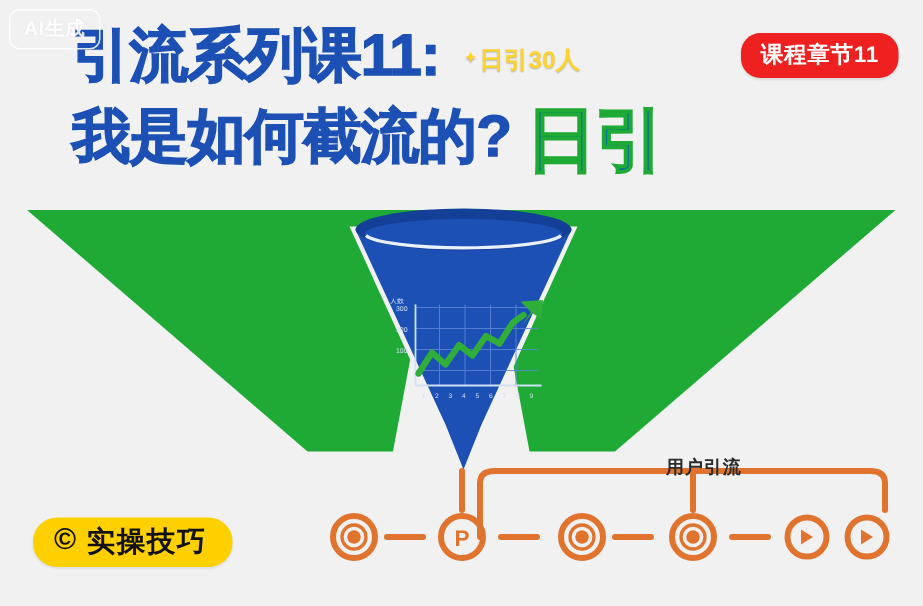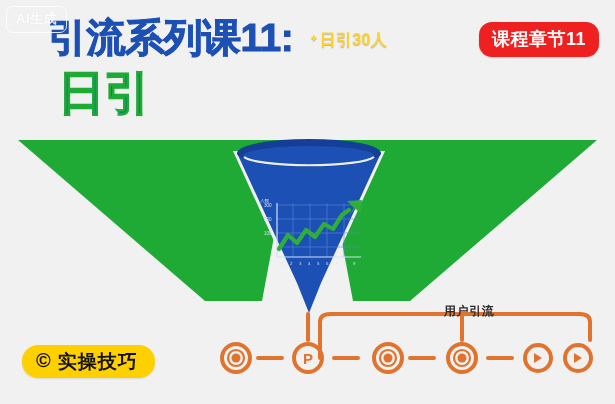--- a/index.html
+++ b/index.html
@@ -42,21 +42,21 @@
     font-size:47px;font-weight:900;color:#1c50b4;
     letter-spacing:-1px;
     -webkit-text-stroke:1.2px #1c50b4;
     position:relative;top:5px;
   }
 
   
   .chapter-badge{
     position:absolute;right:16px;top:22px;z-index:35;
     background:#ee2020;color:#fff;
-    font-size:18px;font-weight:800;
+    font-size:15px;font-weight:800;
     padding:5px 13px 6px 13px;border-radius:13px;
     letter-spacing:.5px;white-space:nowrap;
     box-shadow:0 1px 2px rgba(0,0,0,.12);
   }
 
   
   .wing{position:absolute;z-index:5;}
   .wing svg{display:block;}
 
   
@@ -174,20 +174,21 @@
     </svg>
   </div>
 
   <div class="chapter-badge">课程章节11</div>
 
   <div class="headline">
     <div class="hl-line">
       <span class="hl-main">引流系列课11:</span>
     </div>
     <div class="hl-line hl-line2">
+      <span class="hl-main">我是如何截流的?</span>
       <span class="hl-green">日引</span>
     </div>
   </div>
 
   <div class="flow">
     <svg width="615" height="100" viewBox="0 0 615 100">
       <g stroke="#e0742f" stroke-width="4" fill="none" stroke-linecap="round">
 
         <line x1="308" y1="22" x2="308" y2="48"></line>
 

